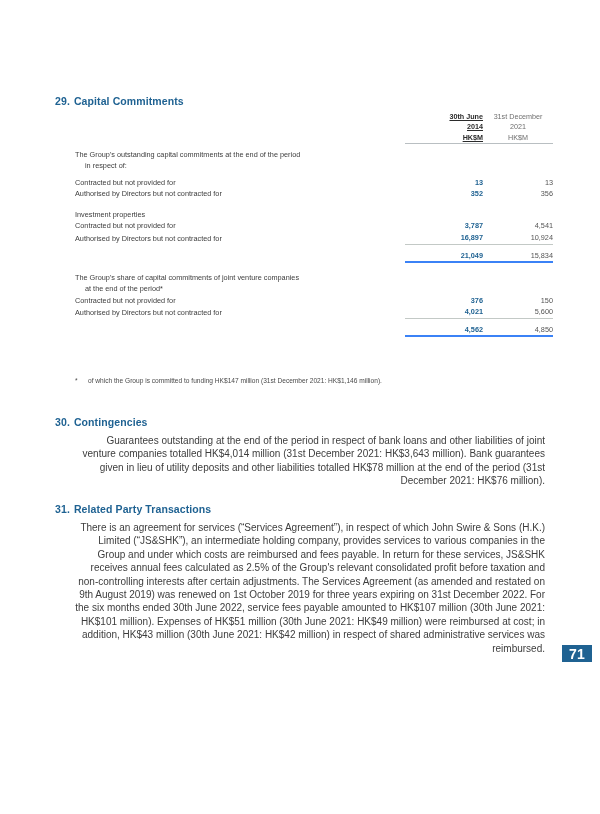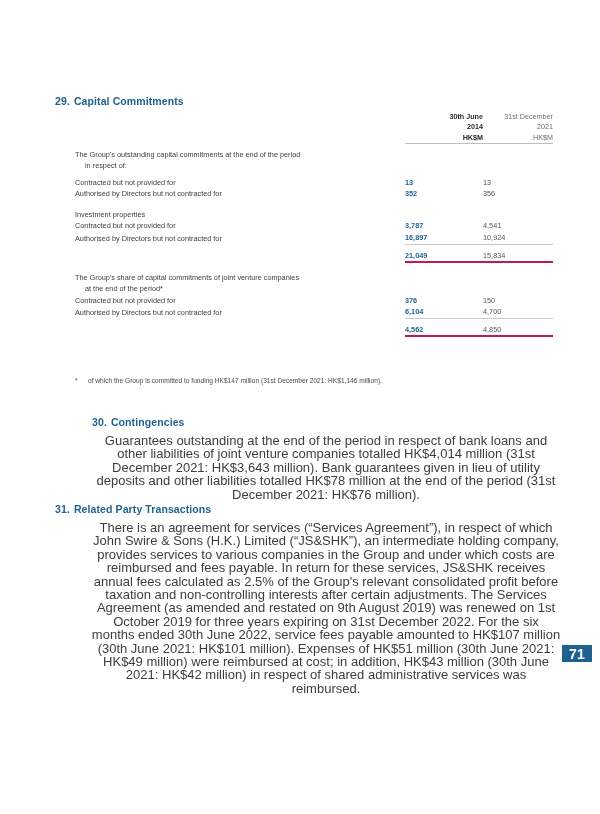--- a/index.html
+++ b/index.html
@@ -49,45 +49,46 @@
   .col-cur   { width: 78px; }
   .col-pri   { width: 70px; }
 
   .hdr-cell {
     text-align: right;
     font-size: 7.2px;
     line-height: 10.4px;
     padding-bottom: 1px;
     font-weight: normal;
   }
-  .hdr-cur { color: #2b2b2b; font-weight: bold; }
-  .hdr-pri { color: #6e6e6e; }
+  .hdr-cur { color: #2b2b2b; font-weight: bold; text-decoration: underline; }
+  .hdr-pri { color: #6e6e6e; text-align: center; }
 
   .rule-row td { height: 5px; }
   .rule-gray {
     border-top: 1px solid #b9bfc2;
   }
   .rule-green-top {
     border-top: 1px solid #c3c9c6;
   }
   .rule-green-bottom {
-    border-bottom: 2px solid #be185d;
+    border-bottom: 2px solid #3b82f6;
   }
 
   .lbl {
     color: #3d3d3d;
     line-height: 11.6px;
     padding-top: 3.2px;
   }
   .lbl-wrap { line-height: 11.2px; }
   .indent1 { padding-left: 14px; margin-left: 36px; }
   .hang { padding-left: 0; }
   .hang .cont { display: block; padding-left: 10px; }
 
   .num {
+    text-align: right;
     line-height: 11.6px;
     padding-top: 3.2px;
     white-space: nowrap;
   }
   .num-cur { color: #1f6292; font-weight: bold; }
   .num-pri { color: #555555; }
 
   .spacer-sm td { height: 5px; }
   .spacer-md td { height: 9px; }
 
@@ -107,25 +108,24 @@
   }
   .footnote .ftext {
     display: block;
     padding-left: 13px;
   }
 
   .body-para {
     position: absolute;
     left: 75px;
     width: 470px;
-    font-size: 13px;
+    font-size: 10px;
     line-height: 13.4px;
     color: #3d3d3d;
-    text-align: center;
-    margin-left: 16px;
+    text-align: right;
   }
 
   .page-badge {
     position: absolute;
     right: 8px;
     bottom: 28px;
     width: 30px;
     height: 17px;
     background: #1f6292;
     color: #ffffff;
@@ -248,42 +248,42 @@
         <td></td>
         <td></td>
       </tr>
       <tr>
         <td class="lbl indent1">Contracted but not provided for</td>
         <td class="num num-cur">376</td>
         <td class="num num-pri">150</td>
       </tr>
       <tr>
         <td class="lbl indent1">Authorised by Directors but not contracted for</td>
-        <td class="num num-cur">6,104</td>
-        <td class="num num-pri">4,700</td>
+        <td class="num num-cur">4,021</td>
+        <td class="num num-pri">5,600</td>
       </tr>
       <tr class="rule-row">
         <td></td>
         <td class="rule-green-top"></td>
         <td class="rule-green-top"></td>
       </tr>
       <tr>
         <td></td>
         <td class="num num-cur rule-green-bottom">4,562</td>
         <td class="num num-pri rule-green-bottom">4,850</td>
       </tr>
     </tbody>
   </table>
 
   <div class="footnote">
     <span class="star">*</span>
     <span class="ftext">of which the Group is committed to funding HK$147 million (31st December 2021: HK$1,146 million).</span>
   </div>
 
-  <div class="section-heading" style="left:55px; top:416px;margin-left:37px;">
+  <div class="section-heading" style="left:55px; top:416px;">
     <span class="heading-num">30.</span><span>Contingencies</span>
   </div>
   <div class="body-para" style="top:434px;">Guarantees outstanding at the end of the period in respect of bank loans and other liabilities of joint venture companies totalled HK$4,014 million (31st December 2021: HK$3,643 million). Bank guarantees given in lieu of utility deposits and other liabilities totalled HK$78 million at the end of the period (31st December 2021: HK$76 million).</div>
 
   <div class="section-heading" style="left:55px; top:503px;">
     <span class="heading-num">31.</span><span>Related Party Transactions</span>
   </div>
   <div class="body-para" style="top:521px;">There is an agreement for services (“Services Agreement”), in respect of which John Swire &amp; Sons (H.K.) Limited (“JS&amp;SHK”), an intermediate holding company, provides services to various companies in the Group and under which costs are reimbursed and fees payable. In return for these services, JS&amp;SHK receives annual fees calculated as 2.5% of the Group's relevant consolidated profit before taxation and non-controlling interests after certain adjustments. The Services Agreement (as amended and restated on 9th August 2019) was renewed on 1st October 2019 for three years expiring on 31st December 2022. For the six months ended 30th June 2022, service fees payable amounted to HK$107 million (30th June 2021: HK$101 million). Expenses of HK$51 million (30th June 2021: HK$49 million) were reimbursed at cost; in addition, HK$43 million (30th June 2021: HK$42 million) in respect of shared administrative services was reimbursed.</div>
 
   <div class="page-badge">71</div>

